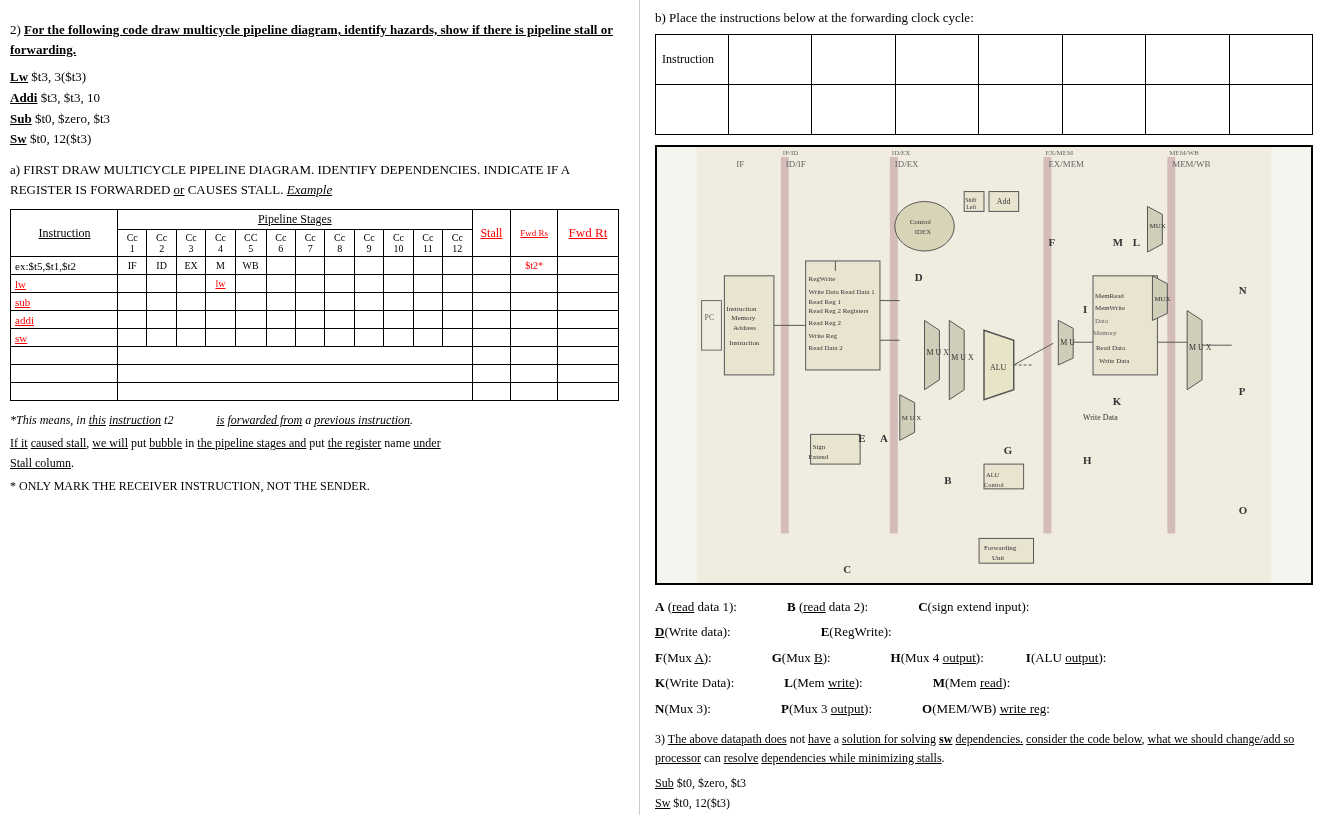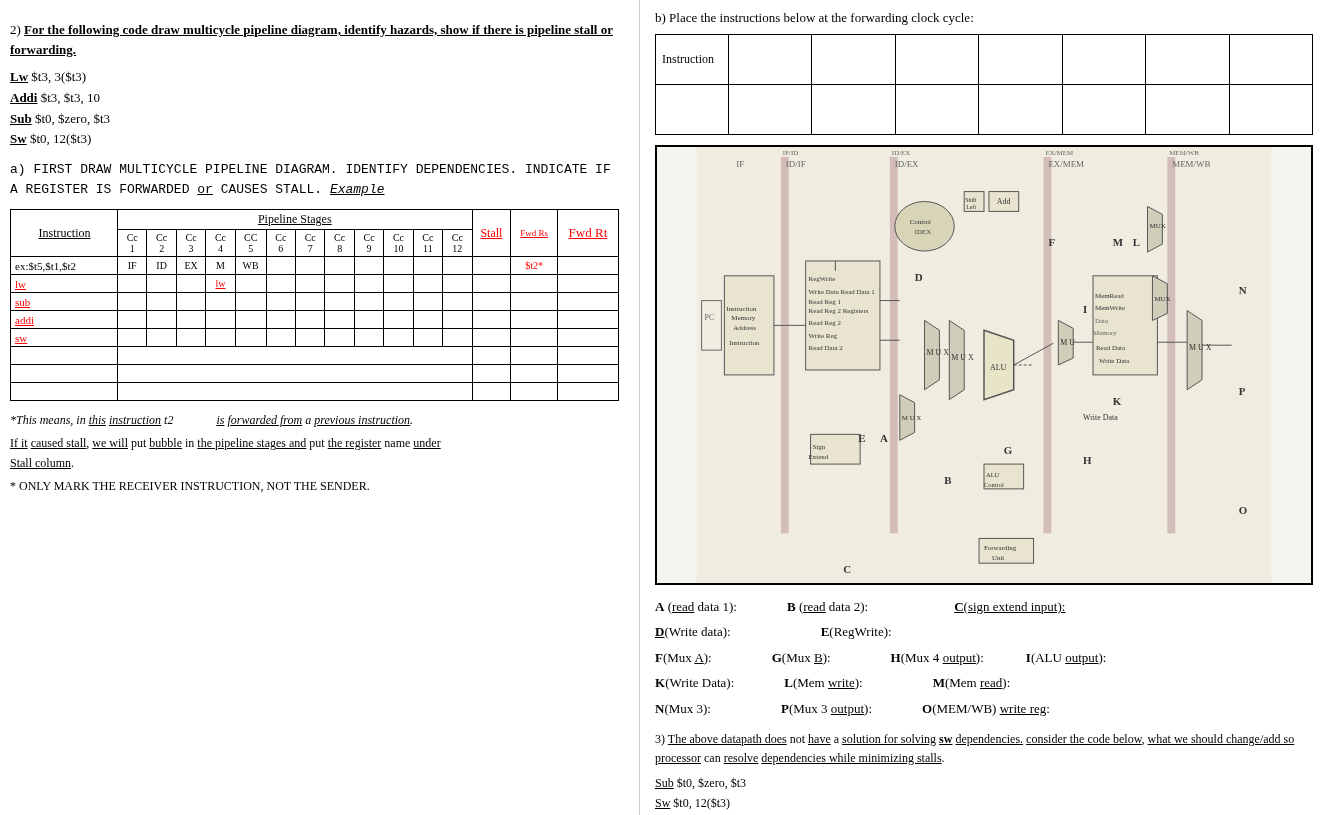--- a/index.html
+++ b/index.html
@@ -32,21 +32,20 @@
     }
     .code-block {
       font-family: Times New Roman, serif;
       margin: 8px 0;
       line-height: 1.6;
     }
     .section-title {
       margin: 10px 0 6px 0;
       font-size: 13px;
       line-height: 1.5;
-      font-family: Liberation Mono, monospace;
     }
 
     
     .pipeline-table {
       border-collapse: collapse;
       font-size: 11px;
       margin: 10px 0;
       width: 100%;
     }
     .pipeline-table td, .pipeline-table th {
@@ -499,21 +498,21 @@
       <text x="197" y="8" font-size="7" fill="#666">ID/EX</text>
       <text x="352" y="8" font-size="7" fill="#666">EX/MEM</text>
       <text x="477" y="8" font-size="7" fill="#666">MEM/WB</text>
     </svg>
   </div>
 
   <div class="legend-section">
     <div class="legend-row">
       <span><strong>A</strong> (<span style="text-decoration:underline;">read</span> data 1):</span>
       <span style="margin-left:40px;"><strong>B</strong> (<span style="text-decoration:underline;">read</span> data 2):</span>
-      <span style="margin-left:40px;"><span style="text-decoration:underline;margin-left:36px;"><strong>C</strong>(sign extend input):</span></span>
+      <span style="margin-left:40px;"><span style=""><strong>C</strong>(sign extend input):</span></span>
     </div>
     <div class="legend-row">
       <span><span style="text-decoration:underline;"><strong>D</strong></span>(Write data):</span>
       <span style="margin-left:80px;"><strong>E</strong>(RegWrite):</span>
     </div>
     <div class="legend-row">
       <span><strong>F</strong>(Mux <span style="text-decoration:underline;">A</span>):</span>
       <span style="margin-left:50px;"><strong>G</strong>(Mux <span style="text-decoration:underline;">B</span>):</span>
       <span style="margin-left:50px;"><strong>H</strong>(Mux 4 <span style="text-decoration:underline;">output</span>):</span>
       <span style="margin-left:32px;"><strong>I</strong>(ALU <span style="text-decoration:underline;">output</span>):</span>

